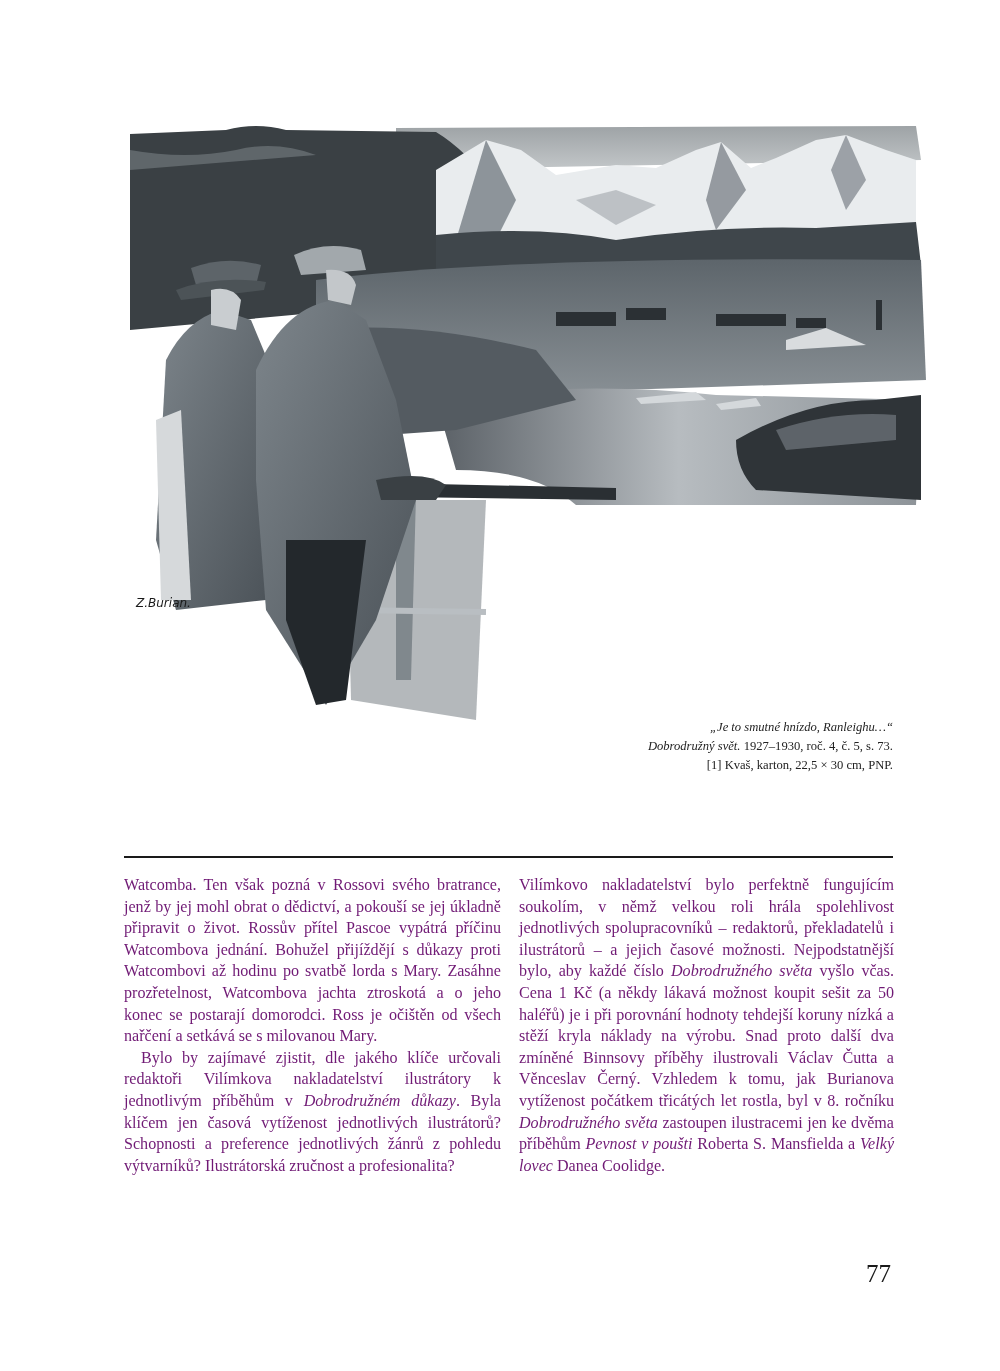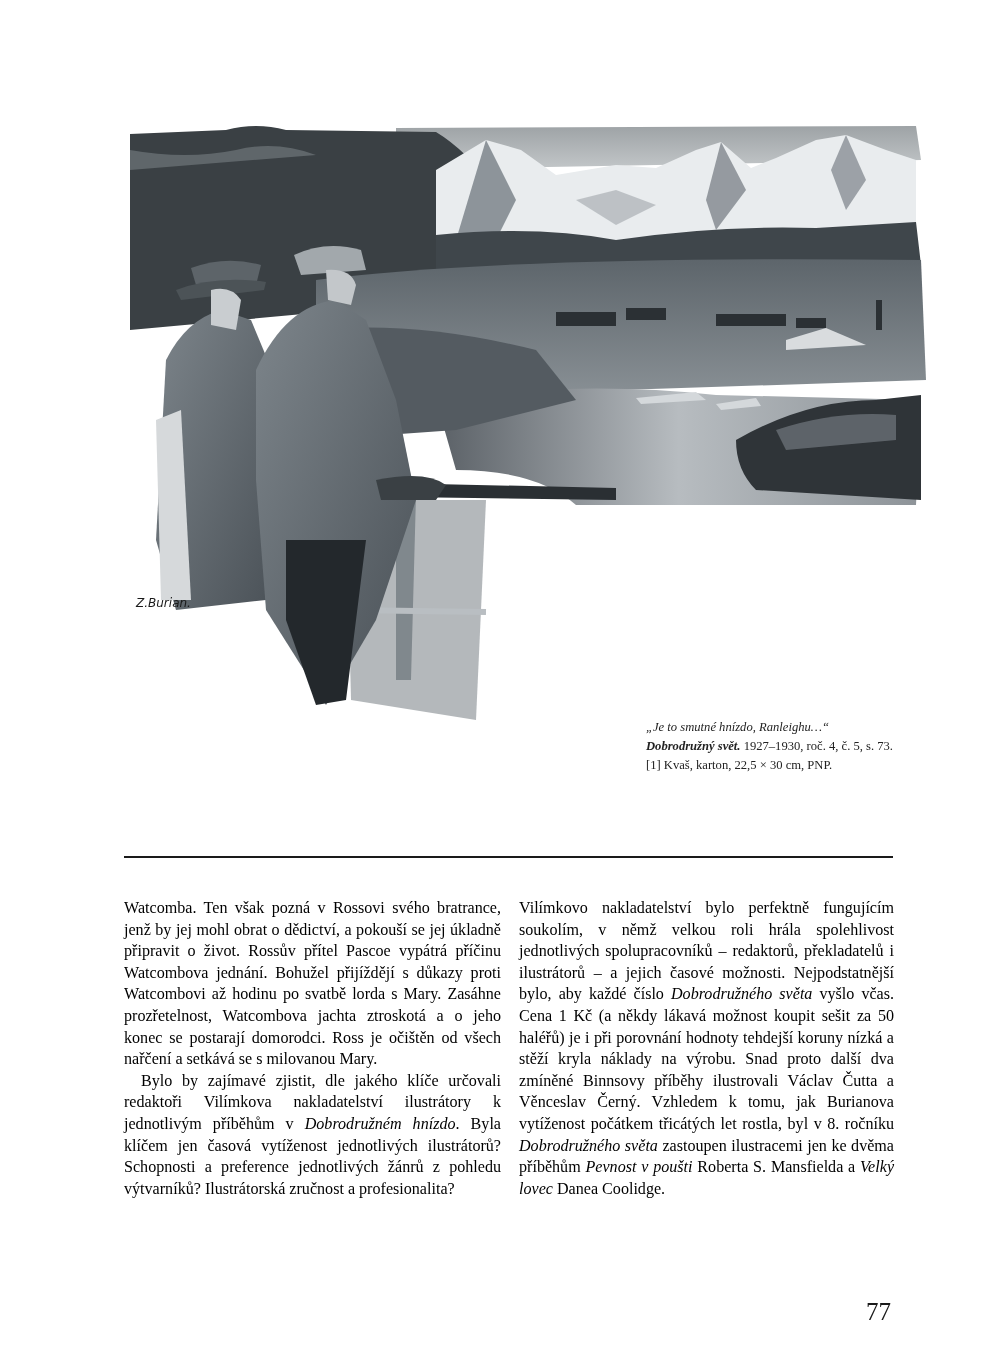--- a/index.html
+++ b/index.html
@@ -2,38 +2,38 @@
 <html><head>
 <meta charset="utf-8">
 <style>
   html, body { margin:0; padding:0; background:#ffffff; }
   body { width:1000px; height:1371px; position:relative; overflow:hidden;
          font-family:"DejaVu Serif", "Liberation Serif", serif; color:#1b1b1b; }
 
   .illustration { position:absolute; left:16px; top:0; width:1000px; height:820px; }
   .illustration svg { display:block; }
 
-  .caption { position:absolute; right:107px; top:718px; 
+  .caption { position:absolute; right:107px; top:718px; text-align:right;
              font-family:"Liberation Serif", serif; font-size:12.6px; line-height:19px; color:#222; }
   .caption .title { font-style:italic; }
-  .caption .mag { font-style:italic; font-weight:bold; }
+  .caption .mag { font-style:italic; font-weight:normal; }
 
   .rule { position:absolute; left:124px; top:856px; width:769px; height:2px; background:#1a1a1a; }
 
   .col { position:absolute; top:874px; width:377px;
          font-family:"Liberation Serif", serif; font-size:16.1px; line-height:21.6px;
-         text-align:justify; color:#000000; hyphens:manual;margin-top:23px; }
+         text-align:justify; color:#701a75; hyphens:manual; }
   .col p { margin:0; }
   .col p + p { text-indent:17px; }
   .col-left { left:124px; }
   .col-right { left:519px; width:375px; }
   .col em { }
 
   .page-number { position:absolute; left:866px; top:1260px;
-                 font-family:"Liberation Serif", serif; font-size:25px; color:#1a1a1a;margin-top:38px; }
+                 font-family:"Liberation Serif", serif; font-size:25px; color:#1a1a1a; }
 </style>
 </head>
 <body>
 
 <div class="illustration">
   <svg width="1000" height="820" viewBox="0 0 1000 820" xmlns="http://www.w3.org/2000/svg">
     <defs>
       <linearGradient id="skyG" x1="0" y1="0" x2="0" y2="1">
         <stop offset="0" stop-color="#9ea3a6"></stop>
         <stop offset="1" stop-color="#c3c7c9"></stop>
@@ -112,20 +112,20 @@
 <div class="caption">
   <div class="title">„Je to smutné hnízdo, Ranleighu…“</div>
   <div><span class="mag">Dobrodružný svět.</span><span> 1927–1930, roč. 4, č. 5, s. 73.</span></div>
   <div>[1] Kvaš, karton, 22,5 × 30 cm, PNP.</div>
 </div>
 
 <div class="rule"></div>
 
 <div class="col col-left">
   <p>Watcomba. Ten však pozná v Rossovi svého bratrance, jenž by jej mohl obrat o dědictví, a pokouší se jej úkladně připravit o život. Rossův přítel Pascoe vypátrá příčinu Watcombova jednání. Bohužel přijíždějí s důkazy proti Watcombovi až hodinu po svatbě lorda s Mary. Zasáhne prozřetelnost, Watcombova jachta ztroskotá a o jeho konec se postarají domorodci. Ross je očištěn od všech nařčení a setkává se s milovanou Mary.</p>
-  <p><span>Bylo by zajímavé zjistit, dle jakého klíče určovali redaktoři Vilímkova nakladatelství ilustrátory k jednotlivým příběhům v </span><em>Dobrodružném hnízdo</em><span>. Byla klíčem jen časová vytíženost jednotlivých ilustrátorů? Schopnosti a preference jednotlivých žánrů z pohledu výtvarníků? Ilustrátorská zručnost a profesionalita?</span></p>
+  <p><span>Bylo by zajímavé zjistit, dle jakého klíče určovali redaktoři Vilímkova nakladatelství ilustrátory k jednotlivým příběhům v </span><em>Dobrodružném důkazy</em><span>. Byla klíčem jen časová vytíženost jednotlivých ilustrátorů? Schopnosti a preference jednotlivých žánrů z pohledu výtvarníků? Ilustrátorská zručnost a profesionalita?</span></p>
 </div>
 
 <div class="col col-right">
   <p><span>Vilímkovo nakladatelství bylo perfektně fungujícím soukolím, v němž velkou roli hrála spolehlivost jednotlivých spolupracovníků – redaktorů, překladatelů i ilustrátorů – a jejich časové možnosti. Nejpodstatnější bylo, aby každé číslo </span><em>Dobrodružného světa</em><span> vyšlo včas. Cena 1 Kč (a někdy lákavá možnost koupit sešit za 50 haléřů) je i při porovnání hodnoty tehdejší koruny nízká a stěží kryla náklady na výrobu. Snad proto další dva zmíněné Binnsovy příběhy ilustrovali Václav Čutta a Věnceslav Černý. Vzhledem k tomu, jak Burianova vytíženost počátkem třicátých let rostla, byl v 8. ročníku </span><em>Dobrodružného světa</em><span> zastoupen ilustracemi jen ke dvěma příběhům </span><em>Pevnost v poušti</em><span> Roberta S. Mansfielda a </span><em>Velký lovec</em><span> Danea Coolidge.</span></p>
 </div>
 
 <div class="page-number">77</div>
 
 </body></html>

